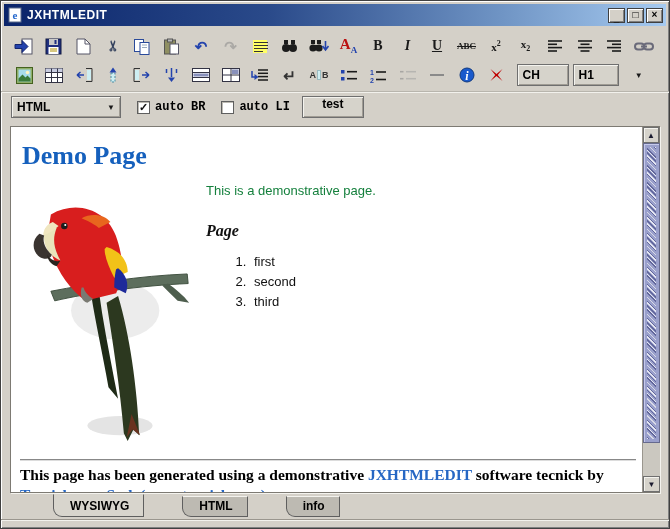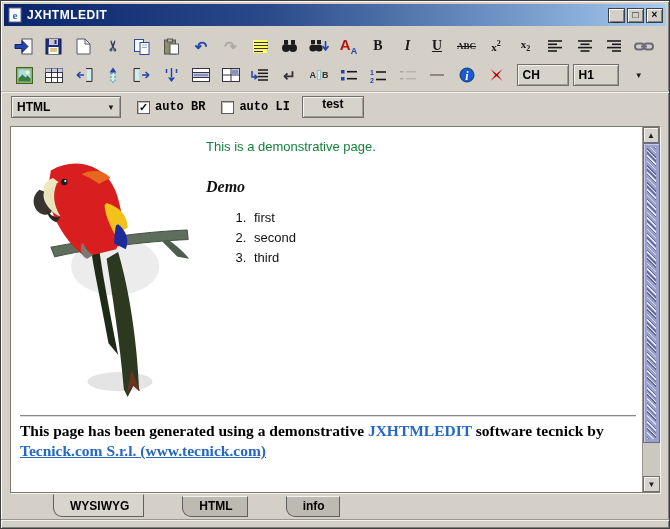--- a/index.html
+++ b/index.html
@@ -38,21 +38,21 @@
   .tbtn .ic{display:flex;align-items:center;justify-content:center;}
   .tbtn.disabled{filter:grayscale(1);opacity:.55;}
   .glyph{font-size:15px;font-weight:bold;color:#222;line-height:1;}
   .glyph.blue{color:#2343ad;}
   .glyph.gray{color:#8a8a8a;}
   .glyph.cutrot{display:inline-block;transform:rotate(-90deg);color:#35425e;font-size:14px;}
   .txtic{font-family:"Liberation Serif",serif;font-weight:bold;font-size:14px;color:#1a1a1a;line-height:1;}
   .txtic.it{font-style:italic;}
   .txtic.un{text-decoration:underline;}
   .txtic.st{font-size:9px;text-decoration:line-through;}
-  .ic-font{font-family:Liberation Sans, sans-serif;font-weight:bold;font-size:15px;color:#bb1111;line-height:1;}
+  .ic-font{font-family:Liberation Serif, serif;font-weight:bold;font-size:15px;color:#bb1111;line-height:1;}
   .ic-font .mini{font-size:9px;color:#2343ad;vertical-align:sub;}
   .ic-ab{font-size:9px;font-weight:bold;color:#333;display:flex;align-items:center;}
   .ic-ab .bar{display:inline-block;width:4px;height:10px;background:#cfeef2;border:1px solid #9bbcc2;margin:0 1px;}
   .ic-hr{display:inline-block;width:14px;height:0;border-top:2px solid #8a8a8a;}
   
   .combo{
     height:22px;background:#d6d3cb;border:1px solid #6f6f6f;
     box-shadow:inset 1px 1px 0 #f4f3ee, inset -1px -1px 0 #a09c94;
     display:flex;align-items:center;justify-content:space-between;
     padding:0 5px;font-size:12px;font-weight:bold;color:#000;flex:0 0 auto;gap:35px;
@@ -528,20 +528,21 @@
       <span class="cb-label">auto LI</span>
     </div>
     <div class="combo" style="width:62px;margin-left:12px;flex-direction:column;">
       <span>test</span>
       <span class="arrow">▼</span>
     </div>
   </div>
 
   <div class="editor">
     <div class="page">
+      <h1 class="doc-heading">Demo Page</h1>
       <div class="body-row">
         <span class="parrot">
           <svg width="168" height="268" viewBox="0 0 175 262">
             <ellipse cx="100" cy="240" rx="34" ry="10" fill="#e4e4e4"></ellipse>
             <ellipse cx="95" cy="120" rx="46" ry="30" fill="#ececec"></ellipse>
 
             <path d="M86 112 C92 150 100 200 104 248 L108 256 L114 244 L120 250 C118 200 110 145 98 105 Z" fill="#2c381f"></path>
             <path d="M112 228 l9 22 -8 -6 -6 8 z" fill="#6a3320"></path>
             <path d="M78 100 C82 130 88 160 94 192 L98 212 L88 200 C82 166 74 130 70 104 Z" fill="#1f2b17"></path>
 
@@ -559,21 +560,21 @@
             <path d="M16 40 C8 46 8 58 16 64 C22 68 28 66 29 62 C22 56 19 48 21 42 Z" fill="#3a3430"></path>
             <path d="M24 62 C28 68 34 70 38 68 L34 74 C28 72 25 68 24 62 Z" fill="#2a2520"></path>
             <circle cx="42" cy="32" r="3.4" fill="#1d1d1d"></circle>
             <circle cx="43" cy="31" r="1.1" fill="#ffffff"></circle>
 
             <path d="M60 96 C58 104 60 110 66 112 L72 108 C66 104 63 100 62 96 Z" fill="#7a7a72"></path>
           </svg>
         </span>
         <div class="doc-text">
           <p class="doc-par">This is a demonstrative page.</p>
-          <p class="doc-listtitle">Demo</p>
+          <p class="doc-listtitle">Page</p>
           <ol class="doc-list">
               <li>first</li>
               <li>second</li>
               <li>third</li>
             </ol>
         </div>
       </div>
       <hr class="doc-hr">
       <p class="doc-footer"><span>This page has been generated using a demonstrative </span><a class="lnk">JXHTMLEDIT</a><span> software tecnick by </span><a class="lnk u">Tecnick.com S.r.l. (www.tecnick.com)</a></p>
     </div>

